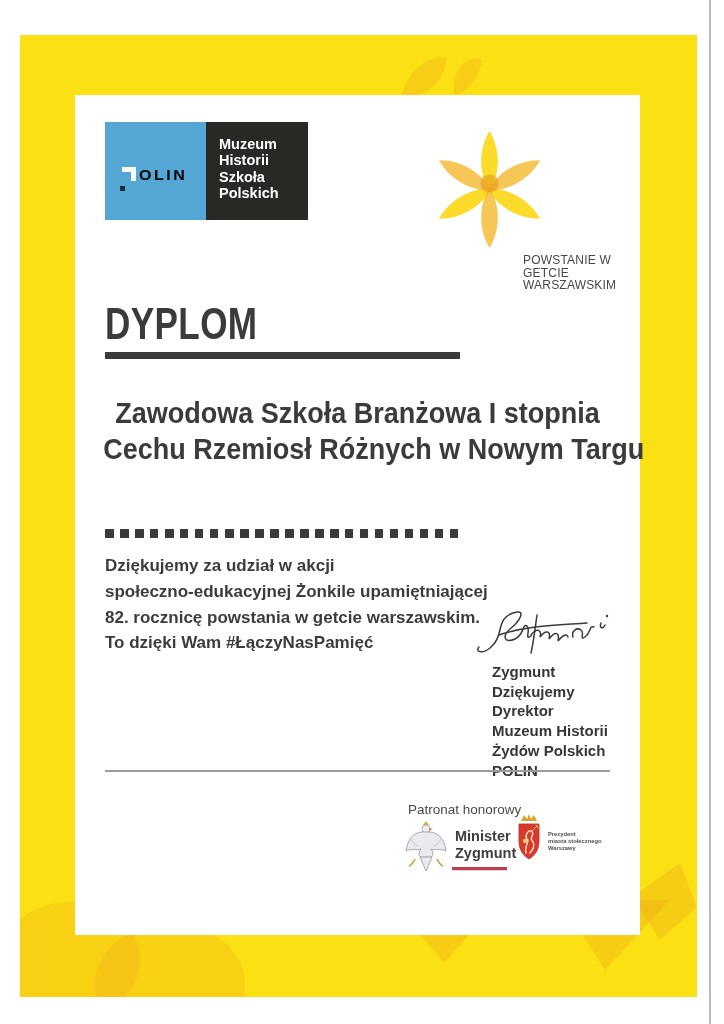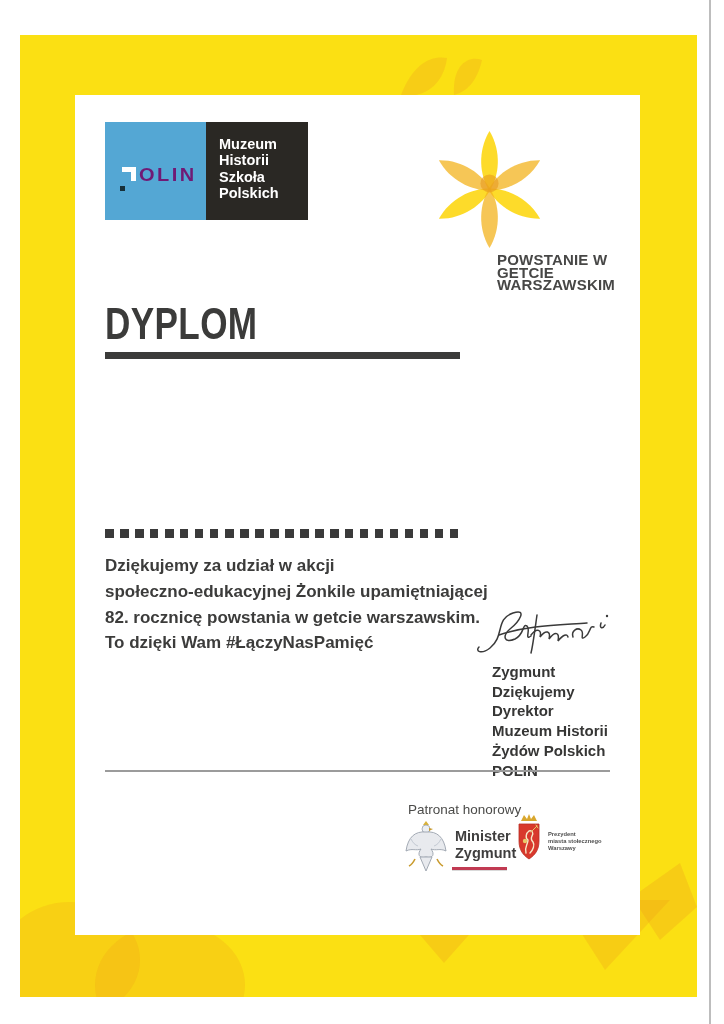--- a/index.html
+++ b/index.html
@@ -12,28 +12,28 @@
   .scan-edge{left:709px;top:0;width:2px;height:1024px;background:#bdbdbd;}
   
   .frame{left:20px;top:35px;width:677px;height:962px;background:#fbe013;overflow:hidden;}
   .frame svg{position:absolute;left:0;top:0;}
   
   .page{left:75px;top:95px;width:565px;height:840px;background:#ffffff;}
   
   .polin-logo{left:30px;top:27px;width:203px;height:98px;display:flex;}
   .polin-blue{width:101px;height:98px;background:#54a7d4;position:relative;}
   .polin-word{position:absolute;left:16px;top:44px;display:flex;align-items:flex-start;}
-  .polin-tail{color:#701a75;font-weight:bold;font-size:20px;letter-spacing:2.5px;line-height:17px;margin-left:2px;transform:scaleY(0.95);}
+  .polin-tail{color:#000000;font-weight:bold;font-size:16px;letter-spacing:2.5px;line-height:17px;margin-left:2px;transform:scaleY(0.95);}
   .polin-dot{position:absolute;left:15px;top:64px;width:5px;height:5px;background:#173039;}
   .polin-black{width:102px;height:98px;background:#2a2824;color:#fff;
     font-size:14.5px;font-weight:600;line-height:16.4px;padding:14px 0 16px 13px;box-sizing:border-box;}
   
   .daffodil{left:352px;top:32px;}
   .comm-date{left:430px;top:125px;font-size:25px;font-weight:bold;color:#474746;letter-spacing:0.5px;}
-  .comm-sub{left:422px;top:159px;font-size:15px;font-weight:bold;color:#474746;line-height:12.5px;letter-spacing:0.2px;}
+  .comm-sub{left:448px;top:159px;font-size:12px;font-weight:normal;color:#474746;line-height:12.5px;letter-spacing:0.2px;}
   
   .title{left:30px;top:203px;font-size:45px;font-weight:800;color:#3b3b3a;
     transform:scaleX(0.78);transform-origin:left top;letter-spacing:0.5px;white-space:nowrap;}
   .title-underline{left:30px;top:257px;width:355px;height:7px;background:#3b3b3a;}
   
   .recipient{left:0;top:300px;width:565px;text-align:center;color:#3b3b3a;
     font-size:30px;font-weight:800;line-height:35.5px;}
   .recipient .line{transform:scaleX(0.9);transform-origin:center;white-space:nowrap;}
   
   .dotted{left:30px;top:434px;width:358px;height:9px;
@@ -102,20 +102,24 @@
     </g>
   </svg>
   <div class="abs comm-sub">
     <div>POWSTANIE W GETCIE</div>
     <div>WARSZAWSKIM</div>
   </div>
 
   <div class="abs title">DYPLOM</div>
   <div class="abs title-underline"></div>
 
+  <div class="abs recipient">
+    <div class="line">Zawodowa Szkoła Branżowa I stopnia</div>
+    <div class="line">Cechu Rzemiosł Różnych w Nowym Targu</div>
+  </div>
 
   <div class="abs dotted"></div>
 
   <div class="abs body-text">
     <div>Dziękujemy za udział w akcji</div>
     <div>społeczno-edukacyjnej Żonkile upamiętniającej</div>
     <div>82. rocznicę powstania w getcie warszawskim.</div>
     <div>To dzięki Wam #ŁączyNasPamięć</div>
   </div>
 

